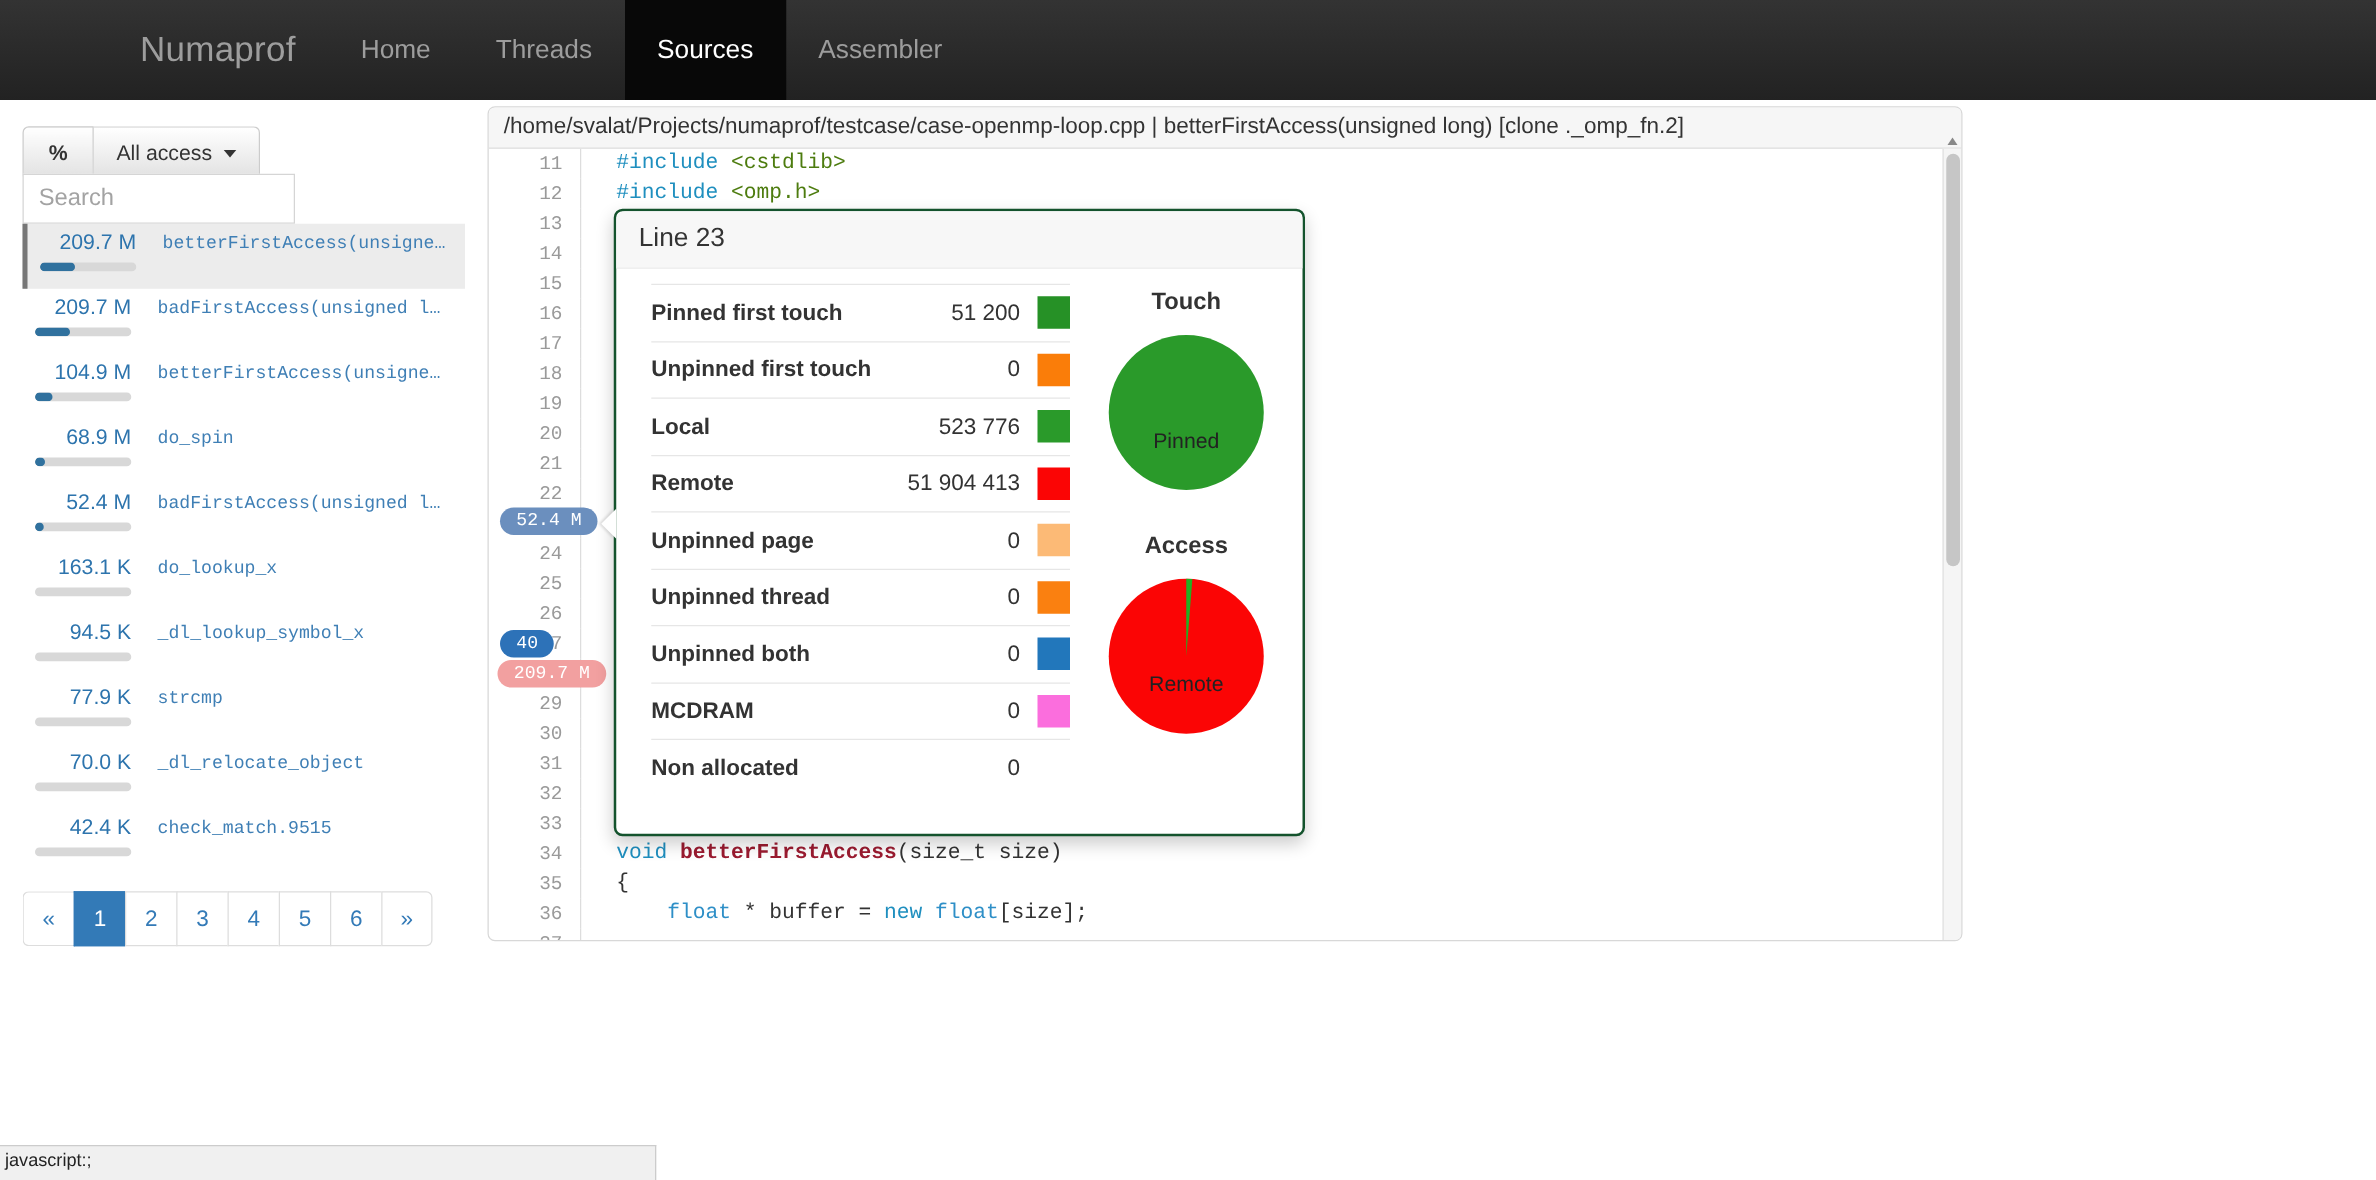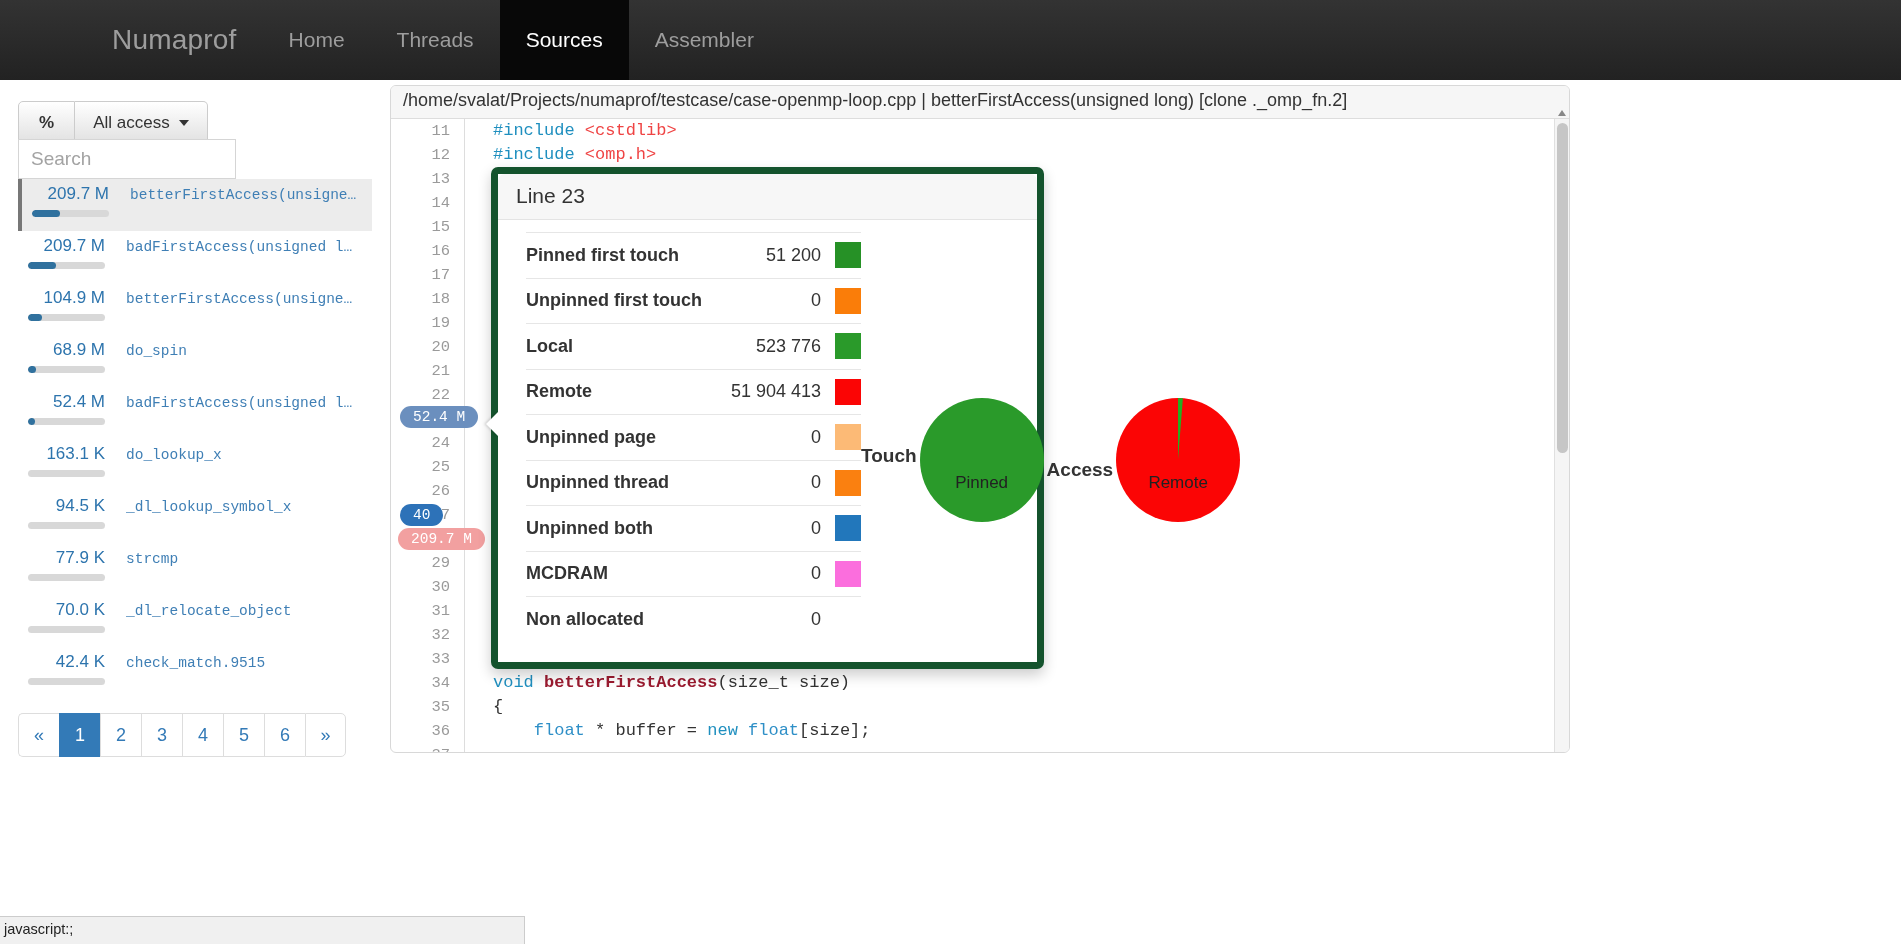--- a/index.html
+++ b/index.html
@@ -224,21 +224,21 @@
     height: 24px;
     line-height: 24px;
   }
   .code-txt {
     padding-left: 28px;
     white-space: pre;
     color: #333;
     line-height: 24px;
   }
   .kw { color: #1f8fbf; }
-  .str { color: #ef4444; }
+  .str { color: #4d7c0f; }
   .fn { color: #9b1b30; font-weight: bold; }
   .cmt { color: #6a9955; }
   .typ { color: #2e8fc7; }
 
   
   .scroll-col {
     position: absolute;
     right: 0; top: 33px;
     width: 15px; height: 634px;
     background: #f5f5f5;
@@ -274,21 +274,21 @@
   .flag.blue-light { background: #6b8fbe; }
   .flag.blue { background: #2d72b8; }
   .flag.red { background: #f2a0a0; color: #fff; }
 
   
   .popover {
     position: absolute;
     left: 491px; top: 167px;
     width: 553px; height: 502px;
     background: #fff;
-    border: 7px solid #14532d;
+    border: 2px solid #14532d;
     border-radius: 7px;
     box-shadow: 0 6px 14px rgba(0,0,0,0.2);
     z-index: 50;
   }
   .popover-arrow {
     position: absolute;
     left: -12px; top: 238px;
     width: 0; height: 0;
     border-top: 12px solid transparent;
     border-bottom: 12px solid transparent;
@@ -335,21 +335,21 @@
     white-space: nowrap;
   }
   .swatch {
     width: 26px; height: 26px;
     flex: 0 0 26px;
   }
   .charts-col {
     flex: 1;
     padding-top: 4px;
     display: flex;
-    flex-direction: row;
+    flex-direction: column;
     align-items: center;
   }
   .chart-title {
     font-weight: bold;
     font-size: 19px;
     color: #333;
     text-align: center;
   }
   .pie-wrap { position: relative; margin-top: 12px; }
   .pie-label {

